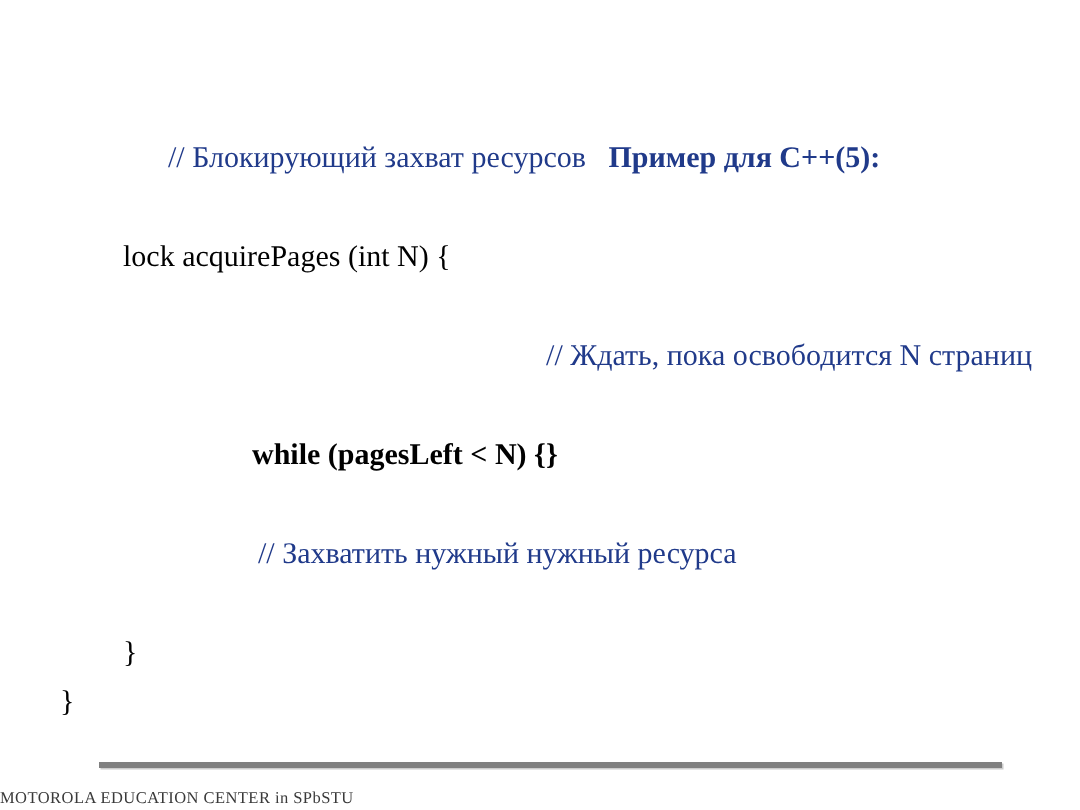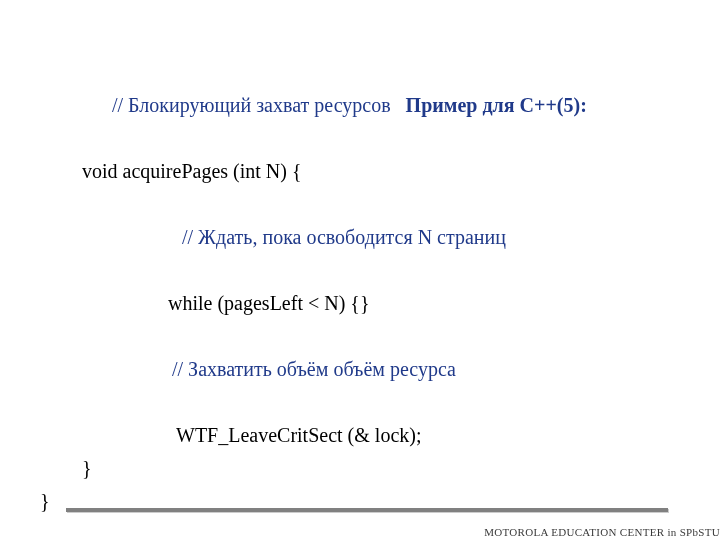--- a/index.html
+++ b/index.html
@@ -21,70 +21,69 @@
   }
   .code-block {
     font-size: 20px;
     line-height: 1.65;
   }
   .line { white-space: pre; }
   .comment { color: #203a8a; } 
   .title-bold { font-weight: bold; color: #203a8a; }
   .ind1 { padding-left: 50px; }
   .ind2 { padding-left: 144px; }
-  .ind2b{ padding-left: 120px; }
+  .ind2b{ padding-left: 120px; text-align: right; }
   .ind3 { padding-left: 110px; }
-  .ind4 { padding-left: 136px; }
+  .ind4 { padding-left: 136px; font-weight: bold; }
   .ind1b{ padding-left: 50px; }
   .ind0 { padding-left: 8px; }
   .footer-rule {
     position: absolute;
     left: 66px;
     right: 52px;
     bottom: 60px;
     height: 4px;
     background: #808080;
     box-shadow: 1px 1px 0 #cccccc;
   }
   .footer-text {
     position: absolute;
     left: 0; right: 0;
     bottom: 34px;
-    text-align: right;
+    text-align: left;
     font-size: 11px;
     color: #3a3a3a;
     letter-spacing: 0.3px;
   }
 </style>
 </head>
 <body>
 
 <div class="slide">
 
   <div class="code-block">
 
     <div class="line ind1">
       <span class="comment">// Блокирующий захват ресурсов   </span><span class="title-bold">Пример для С++(5):</span>
     </div>
 
-    <div class="line ind1">void acquirePages (int N) {</div>
+    <div class="line ind1">lock acquirePages (int N) {</div>
 
 
     <div class="line ind2b">
       <span class="comment">// Ждать, пока освободится N страниц</span>
     </div>
 
     <div class="line ind4">while (pagesLeft &lt; N) {}</div>
 
     <div class="line ind3">
-      <span class="comment">// Захватить объём объём ресурса</span>
+      <span class="comment">// Захватить нужный нужный ресурса</span>
     </div>
 
 
-    <div class="line ind2">WTF_LeaveCritSect (&amp; lock);</div>
 
     <div class="line ind1b">}</div>
 
     <div class="line ind0">}</div>
 
   </div>
 
   <div class="footer-rule"></div>
   <div class="footer-text">MOTOROLA EDUCATION CENTER in SPbSTU</div>
 

